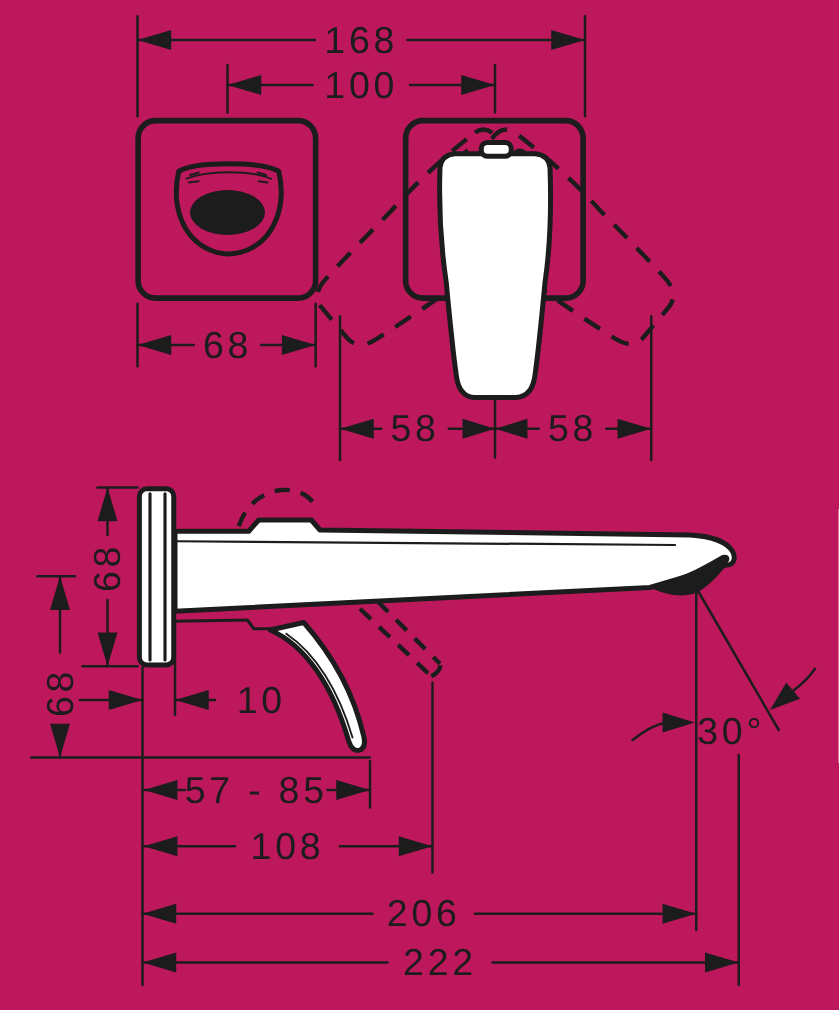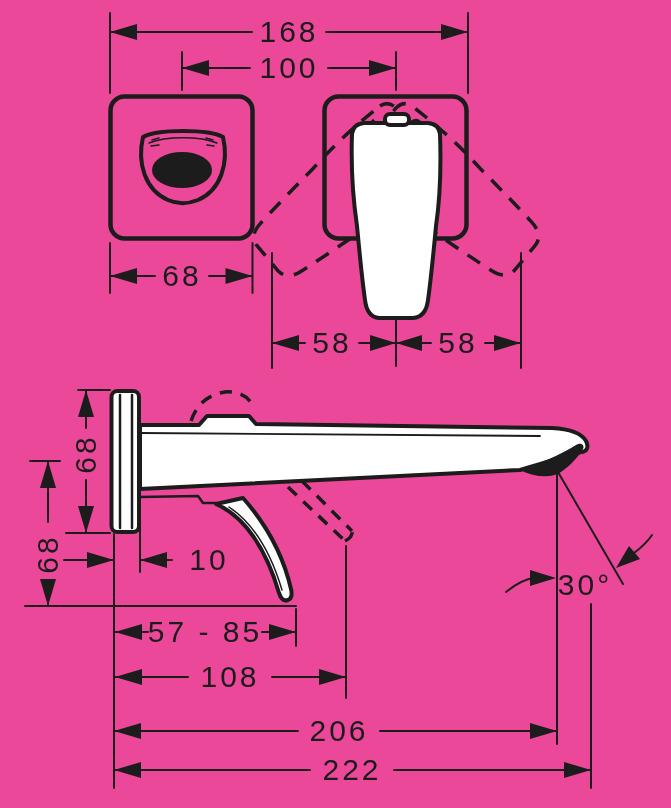--- a/index.html
+++ b/index.html
@@ -1,16 +1,16 @@
 <!DOCTYPE html>
 <html><head>
 <meta charset="utf-8">
 <style>
   html,body{margin:0;padding:0;background:#ffffff;}
-  .stage{width:671px;height:808px;position:relative;background:#ec4899;overflow:hidden;}
+  .stage{width:671px;height:808px;position:relative;background:#be185d;overflow:hidden;}
   svg{display:block;}
   .ink{stroke:#1c1c1c;fill:none;stroke-linejoin:round;stroke-linecap:round;}
   .w45{stroke-width:4.5;}
   .w4{stroke-width:4;}
   .w35{stroke-width:3.5;}
   .w25{stroke-width:2.5;}
   .w2{stroke-width:2;}
   .w15{stroke-width:1.5;}
   .thin{stroke-width:1.8;}
   .fillink{fill:#1c1c1c;stroke:none;}

